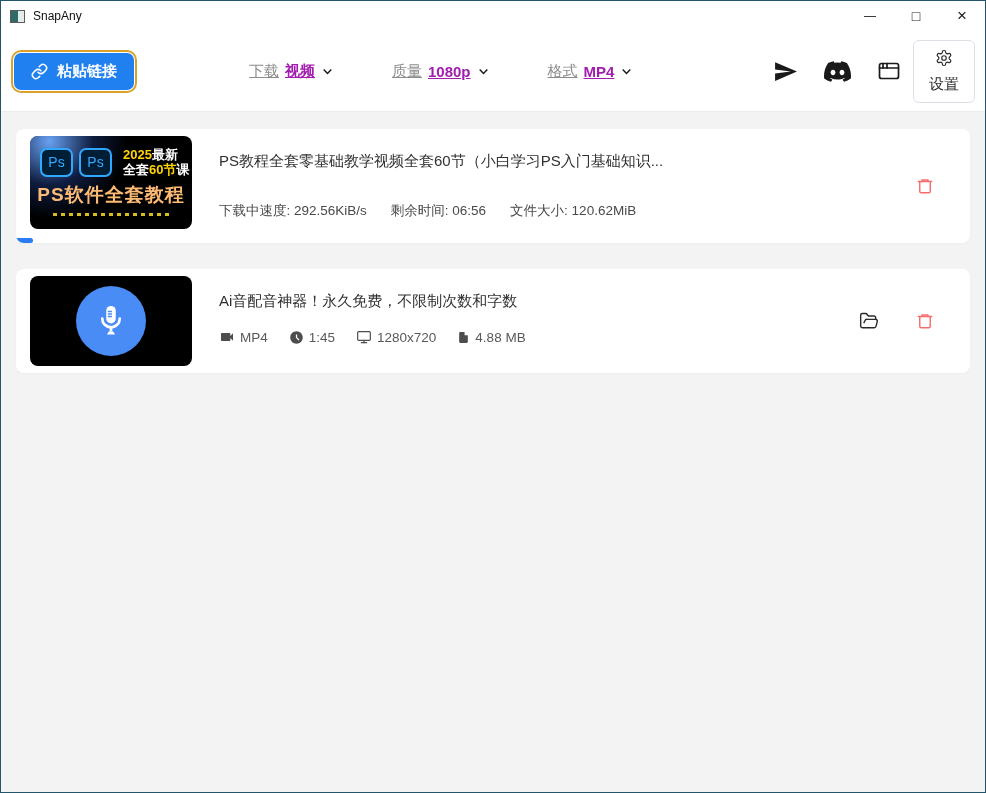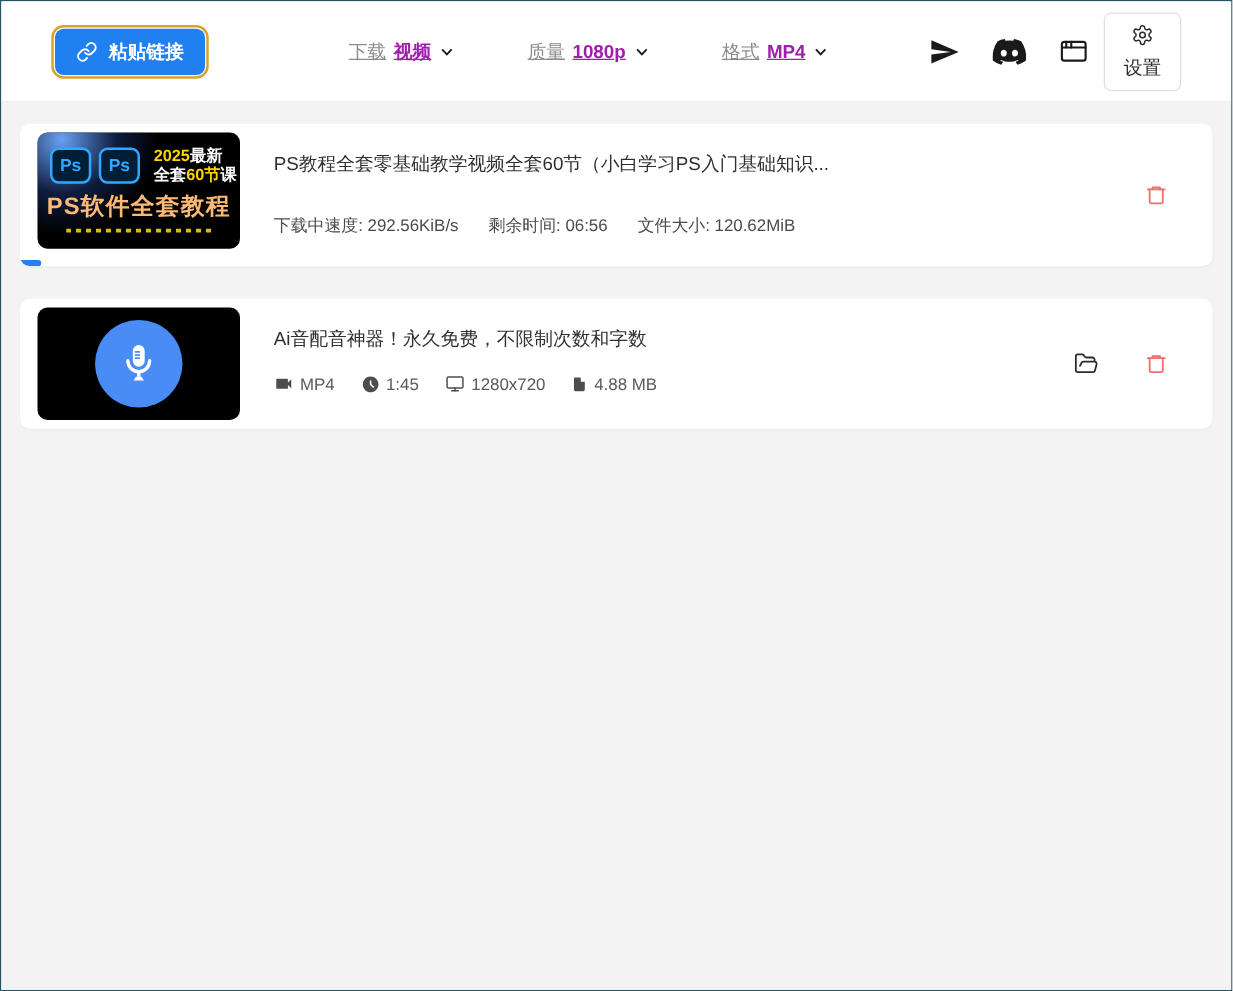--- a/index.html
+++ b/index.html
@@ -12,21 +12,21 @@
   .titlebar { height:30px; background:#fff; display:flex; align-items:center; padding-left:9px; flex:none; }
   .app-icon { width:15px; height:13px; border:1px solid #5c5c5c; background:linear-gradient(90deg,#2e6b66 0 52%, #e4ecea 52%); margin-right:8px; flex:none; }
   .title-text { font-size:12px; color:#0f0f0f; }
   .win-controls { margin-left:auto; display:flex; height:100%; }
   .win-btn { width:46px; height:100%; display:flex; align-items:center; justify-content:center; color:#1a1a1a; cursor:pointer; background:#fff; border:none; }
   .win-btn.min { font-size:12px; }
   .win-btn.max { font-size:14px; }
   .win-btn.close { font-size:17px; }
 
   
-  .toolbar { height:81px; background:#fff; border-bottom:1px solid #ebebeb; box-shadow:0 1px 2px rgba(0,0,0,.04); display:flex; align-items:center; padding:0 40px; flex:none; }
+  .toolbar { height:81px; background:#fff; border-bottom:1px solid #ebebeb; box-shadow:0 1px 2px rgba(0,0,0,.04); display:flex; align-items:center; padding:0 10px; flex:none; }
   .paste-wrap { border:2px solid #d9a32a; border-radius:10px; padding:1px; flex:none; }
   .paste-btn { display:flex; align-items:center; gap:9px; background:#2080f0; color:#fff; font-size:15px; font-weight:bold; border:none; border-radius:7px; padding:9px 17px; cursor:pointer; font-family:inherit; }
   .dropdowns { display:flex; gap:58px; margin-left:112px; }
   .dropdown { display:flex; align-items:center; gap:6px; font-size:15px; cursor:pointer; white-space:nowrap; }
   .dd-label { color:#8c8c8c;text-decoration:underline; }
   .dd-value { color:#a21caf; font-weight:bold;text-decoration:underline; }
   .right-tools { margin-left:auto; display:flex; align-items:center; }
   .tool-btn { background:none; border:none; cursor:pointer; display:flex; align-items:center; justify-content:center; padding:0; margin-left:26px; }
   .settings-btn { display:flex; align-items:center; gap:8px; border:1px solid #dcdfe6; border-radius:6px; background:#fff; padding:8px 15px; font-size:15px; color:#2c2c2c; cursor:pointer; margin-left:12px; font-family:inherit;flex-direction:column; }
 
@@ -36,21 +36,21 @@
   .card-1 { height:114px; }
   .card-2 { height:104px; }
 
   .thumb { width:162px; border-radius:8px; background:#000; flex:none; position:relative; overflow:hidden; }
   .card-1 .thumb { height:93px; }
   .card-2 .thumb { height:90px; }
 
   
   .flare { position:absolute; inset:0; background:radial-gradient(circle at 12% 6%, rgba(110,170,255,.95), rgba(40,80,180,.35) 26%, transparent 46%); }
   .ps-row { position:relative; display:flex; align-items:center; margin:11px 0 0 10px; }
-  .ps-badge { width:33px; height:29px; border:2px solid #31a8ff; border-radius:7px; background:#001e36; color:#31a8ff; font-size:14px; font-weight:bold; display:flex; align-items:center; justify-content:center; margin-right:6px; }
+  .ps-badge { width:33px; height:29px; border:2px solid #31a8ff; border-radius:7px; background:#001e36; color:#31a8ff; font-size:14px; font-weight:normal; display:flex; align-items:center; justify-content:center; margin-right:6px; }
   .ps-lines { margin-left:5px; font-size:13px; font-weight:bold; line-height:15px; white-space:nowrap; }
   .ps-y { color:#ffd400; }
   .ps-w { color:#ffffff; }
   .ps-main { position:relative; margin-top:5px; text-align:center; color:#fdba74; font-size:19px; font-weight:bold; letter-spacing:1px; white-space:nowrap; }
   .ps-dots { position:relative; height:3px; width:72%; margin:5px auto 0; background:repeating-linear-gradient(90deg,#d8bc1e 0 4px, transparent 4px 8px); }
 
   
   .mic-thumb { display:flex; align-items:center; justify-content:center; }
   .mic-circle { width:70px; height:70px; border-radius:50%; background:#4a8cf5; display:flex; align-items:center; justify-content:center; }
 
@@ -66,20 +66,35 @@
   .progress-track { position:absolute; left:0; bottom:0; height:5px; width:100%; }
   .progress-fill { height:100%; background:#2a7df0; border-radius:0 3px 3px 0; }
 
   svg { display:block; }
 </style>
 </head>
 <body>
 
 <div class="window">
 
+  <div class="titlebar">
+    <div class="app-icon"></div>
+    <span class="title-text">SnapAny</span>
+    <div class="win-controls">
+      <button class="win-btn min">
+          <span>—</span>
+        </button>
+      <button class="win-btn max">
+          <span>□</span>
+        </button>
+      <button class="win-btn close">
+          <span>×</span>
+        </button>
+    </div>
+  </div>
 
   <div class="toolbar">
     <div class="paste-wrap">
       <button class="paste-btn">
         <span>
           <svg width="17" height="17" viewBox="0 0 24 24" fill="none" stroke="#fff" stroke-width="2.2" stroke-linecap="round" stroke-linejoin="round">
             <path d="M10 13a5 5 0 0 0 7.54.54l3-3a5 5 0 0 0-7.07-7.07l-1.72 1.71"></path>
             <path d="M14 11a5 5 0 0 0-7.54-.54l-3 3a5 5 0 0 0 7.07 7.07l1.71-1.71"></path>
           </svg>
         </span>

